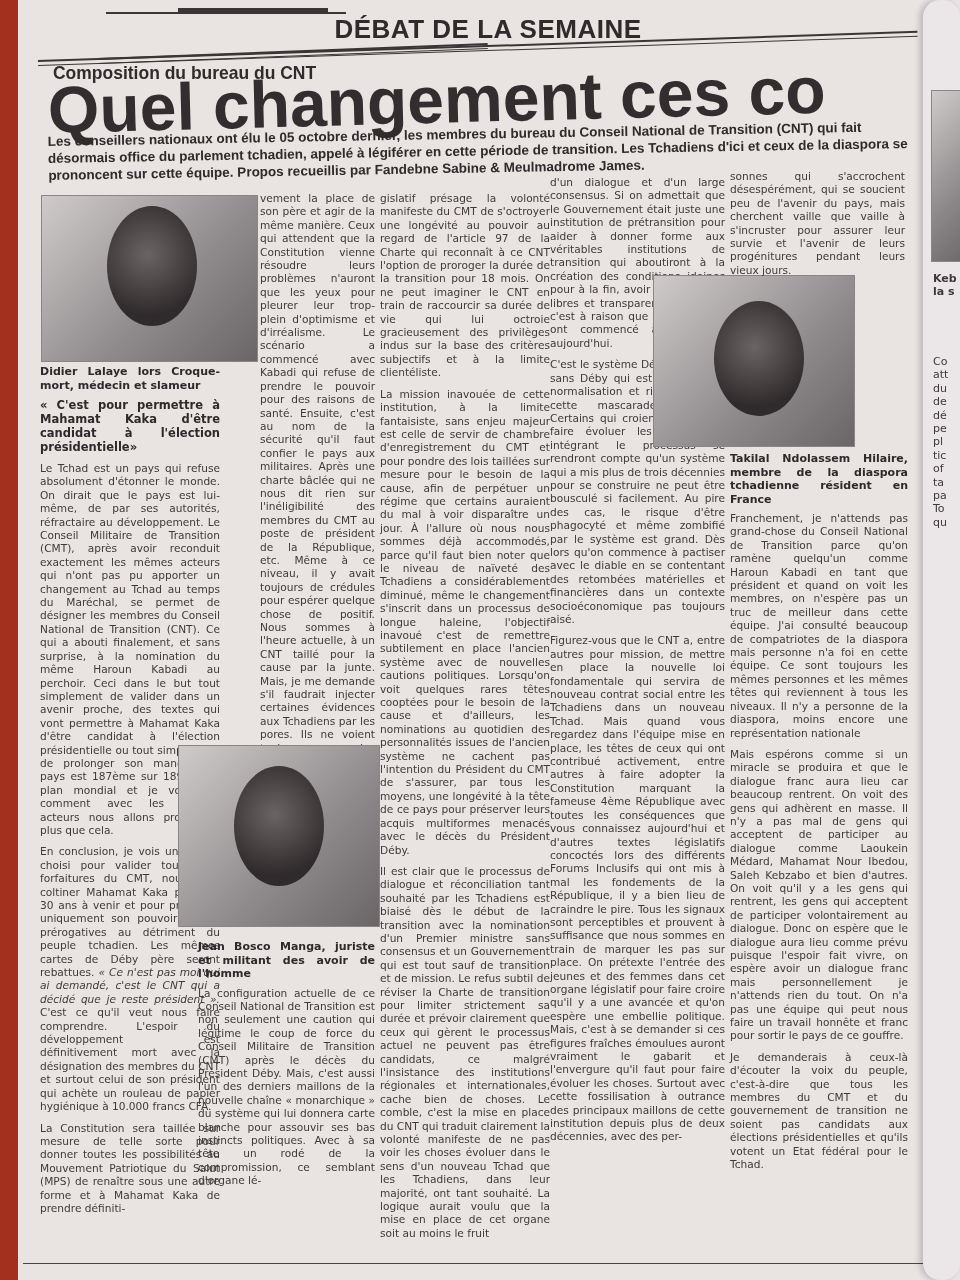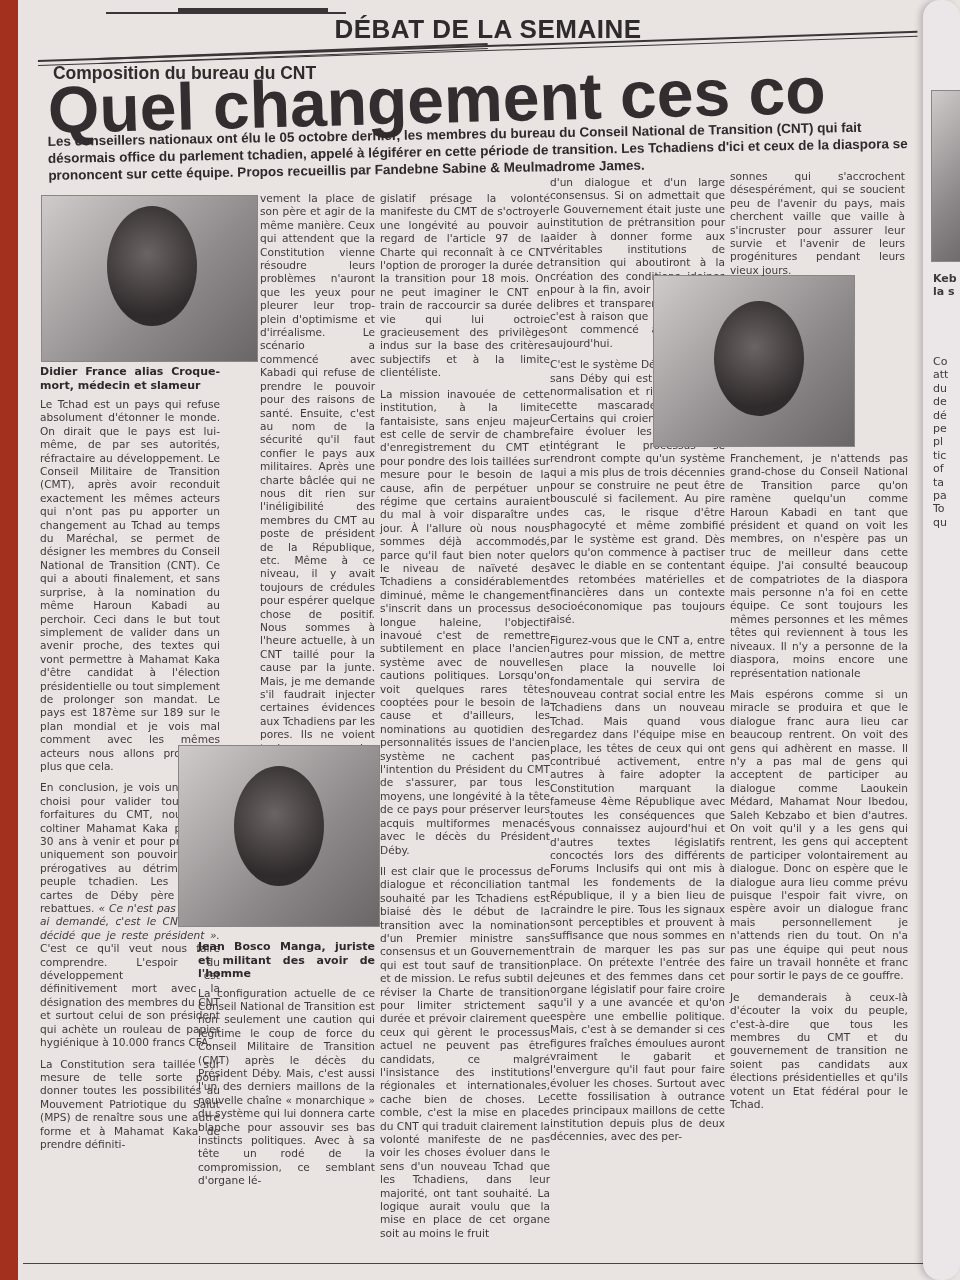--- a/index.html
+++ b/index.html
@@ -33,21 +33,22 @@
   <div class="rule-under" style="left:20px;top:60px;width:880px;transform:rotate(-1.9deg);"></div>
 
   <div class="kicker">Composition du bureau du CNT</div>
   <div class="headline">Quel changement ces co</div>
   <div class="chapo">Les conseillers nationaux ont élu le 05 octobre dernier, les membres du bureau du Conseil National de Transition (CNT) qui fait désormais office du parlement tchadien, appelé à légiférer en cette période de transition. Les Tchadiens d'ici et ceux de la diaspora se prononcent sur cette équipe. Propos recueillis par Fandebne Sabine &amp; Meulmadrome James.</div>
 
   <div class="photo" style="left:23px;top:195px;width:215px;height:165px;">
     <div class="face" style="left:65px;top:10px;width:90px;height:120px;"></div>
   </div>
   <div class="col" style="left:22px;top:365px;width:180px;">
-    <div class="caption">Didier France alias Croque-mort, médecin et slameur</div>
+    <div class="caption">Didier Lalaye lors Croque-mort, médecin et slameur</div>
+    <div class="pullquote">« C'est pour permettre à Mahamat Kaka d'être candidat à l'élection présidentielle»</div>
     <p>Le Tchad est un pays qui refuse absolument d'étonner le monde. On dirait que le pays est lui-même, de par ses autorités, réfractaire au développement. Le Conseil Militaire de Transition (CMT), après avoir reconduit exactement les mêmes acteurs qui n'ont pas pu apporter un changement au Tchad au temps du Maréchal, se permet de désigner les membres du Conseil National de Transition (CNT). Ce qui a abouti finalement, et sans surprise, à la nomination du même Haroun Kabadi au perchoir. Ceci dans le but tout simplement de valider dans un avenir proche, des textes qui vont permettre à Mahamat Kaka d'être candidat à l'élection présidentielle ou tout simplement de prolonger son mandat. Le pays est 187ème sur 189 sur le plan mondial et je vois mal comment avec les mêmes acteurs nous allons progresser plus que cela.</p>
     <p><span>En conclusion, je vois un Kabadi choisi pour valider toutes les forfaitures du CMT, nous faire coltiner Mahamat Kaka pour les 30 ans à venir et pour préserver uniquement son pouvoir et ses prérogatives au détriment du peuple tchadien. Les mêmes cartes de Déby père seront rebattues. </span><i>« Ce n'est pas moi qui ai demandé, c'est le CNT qui a décidé que je reste président ».</i><span> C'est ce qu'il veut nous faire comprendre. L'espoir du développement est définitivement mort avec la désignation des membres du CNT et surtout celui de son président qui achète un rouleau de papier hygiénique à 10.000 francs CFA.</span></p>
     <p>La Constitution sera taillée sur mesure de telle sorte pour donner toutes les possibilités au Mouvement Patriotique du Salut (MPS) de renaître sous une autre forme et à Mahamat Kaka de prendre définiti-</p>
   </div>
 
   <div class="col" style="left:192px;top:192px;width:165px;">
     <p style="padding-left:50px;">vement la place de son père et agir de la même manière. Ceux qui attendent que la Constitution vienne résoudre leurs problèmes n'auront que les yeux pour pleurer leur trop-plein d'optimisme et d'irréalisme. Le scénario a commencé avec Kabadi qui refuse de prendre le pouvoir pour des raisons de santé. Ensuite, c'est au nom de la sécurité qu'il faut confier le pays aux militaires. Après une charte bâclée qui ne nous dit rien sur l'inéligibilité des membres du CMT au poste de président de la République, etc. Même à ce niveau, il y avait toujours de crédules pour espérer quelque chose de positif. Nous sommes à l'heure actuelle, à un CNT taillé pour la cause par la junte. Mais, je me demande s'il faudrait injecter certaines évidences aux Tchadiens par les pores. Ils ne voient toujours pas que les choses sont déjà scellées sous leurs yeux.</p>
     <p>Tout ce que je demande aux Tchadiens, c'est de serrer la ceinture pour s'habituer à avoir Mahamat Kaka comme président pour 30 ans encore. Il est jeune, il a le temps pour sévir.</p>
   </div>
   <div class="photo" style="left:160px;top:745px;width:200px;height:180px;">
@@ -70,20 +71,21 @@
     <p>Figurez-vous que le CNT a, entre autres pour mission, de mettre en place la nouvelle loi fondamentale qui servira de nouveau contrat social entre les Tchadiens dans un nouveau Tchad. Mais quand vous regardez dans l'équipe mise en place, les têtes de ceux qui ont contribué activement, entre autres à faire adopter la Constitution marquant la fameuse 4ème République avec toutes les conséquences que vous connaissez aujourd'hui et d'autres textes législatifs concoctés lors des différents Forums Inclusifs qui ont mis à mal les fondements de la République, il y a bien lieu de craindre le pire. Tous les signaux sont perceptibles et prouvent à suffisance que nous sommes en train de marquer les pas sur place. On prétexte l'entrée des jeunes et des femmes dans cet organe législatif pour faire croire qu'il y a une avancée et qu'on espère une embellie politique. Mais, c'est à se demander si ces figures fraîches émoulues auront vraiment le gabarit et l'envergure qu'il faut pour faire évoluer les choses. Surtout avec cette fossilisation à outrance des principaux maillons de cette institution depuis plus de deux décennies, avec des per-</p>
   </div>
   <div class="photo" style="left:635px;top:275px;width:200px;height:170px;">
     <div class="face" style="left:60px;top:25px;width:90px;height:115px;"></div>
   </div>
 
   <div class="col" style="left:712px;top:170px;width:175px;">
     <p>sonnes qui s'accrochent désespérément, qui se soucient peu de l'avenir du pays, mais cherchent vaille que vaille à s'incruster pour assurer leur survie et l'avenir de leurs progénitures pendant leurs vieux jours.</p>
   </div>
   <div class="col" style="left:712px;top:452px;width:178px;">
+    <div class="caption">Takilal Ndolassem Hilaire, membre de la diaspora tchadienne résident en France</div>
     <p>Franchement, je n'attends pas grand-chose du Conseil National de Transition parce qu'on ramène quelqu'un comme Haroun Kabadi en tant que président et quand on voit les membres, on n'espère pas un truc de meilleur dans cette équipe. J'ai consulté beaucoup de compatriotes de la diaspora mais personne n'a foi en cette équipe. Ce sont toujours les mêmes personnes et les mêmes têtes qui reviennent à tous les niveaux. Il n'y a personne de la diaspora, moins encore une représentation nationale</p>
     <p>Mais espérons comme si un miracle se produira et que le dialogue franc aura lieu car beaucoup rentrent. On voit des gens qui adhèrent en masse. Il n'y a pas mal de gens qui acceptent de participer au dialogue comme Laoukein Médard, Mahamat Nour Ibedou, Saleh Kebzabo et bien d'autres. On voit qu'il y a les gens qui rentrent, les gens qui acceptent de participer volontairement au dialogue. Donc on espère que le dialogue aura lieu comme prévu puisque l'espoir fait vivre, on espère avoir un dialogue franc mais personnellement je n'attends rien du tout. On n'a pas une équipe qui peut nous faire un travail honnête et franc pour sortir le pays de ce gouffre.</p>
     <p>Je demanderais à ceux-là d'écouter la voix du peuple, c'est-à-dire que tous les membres du CMT et du gouvernement de transition ne soient pas candidats aux élections présidentielles et qu'ils votent un Etat fédéral pour le Tchad.</p>
   </div>
 
   <div class="footer-rule"></div>
 </div>
 
 <div class="page2">
   <div class="photo" style="left:8px;top:90px;width:40px;height:170px;"></div>

